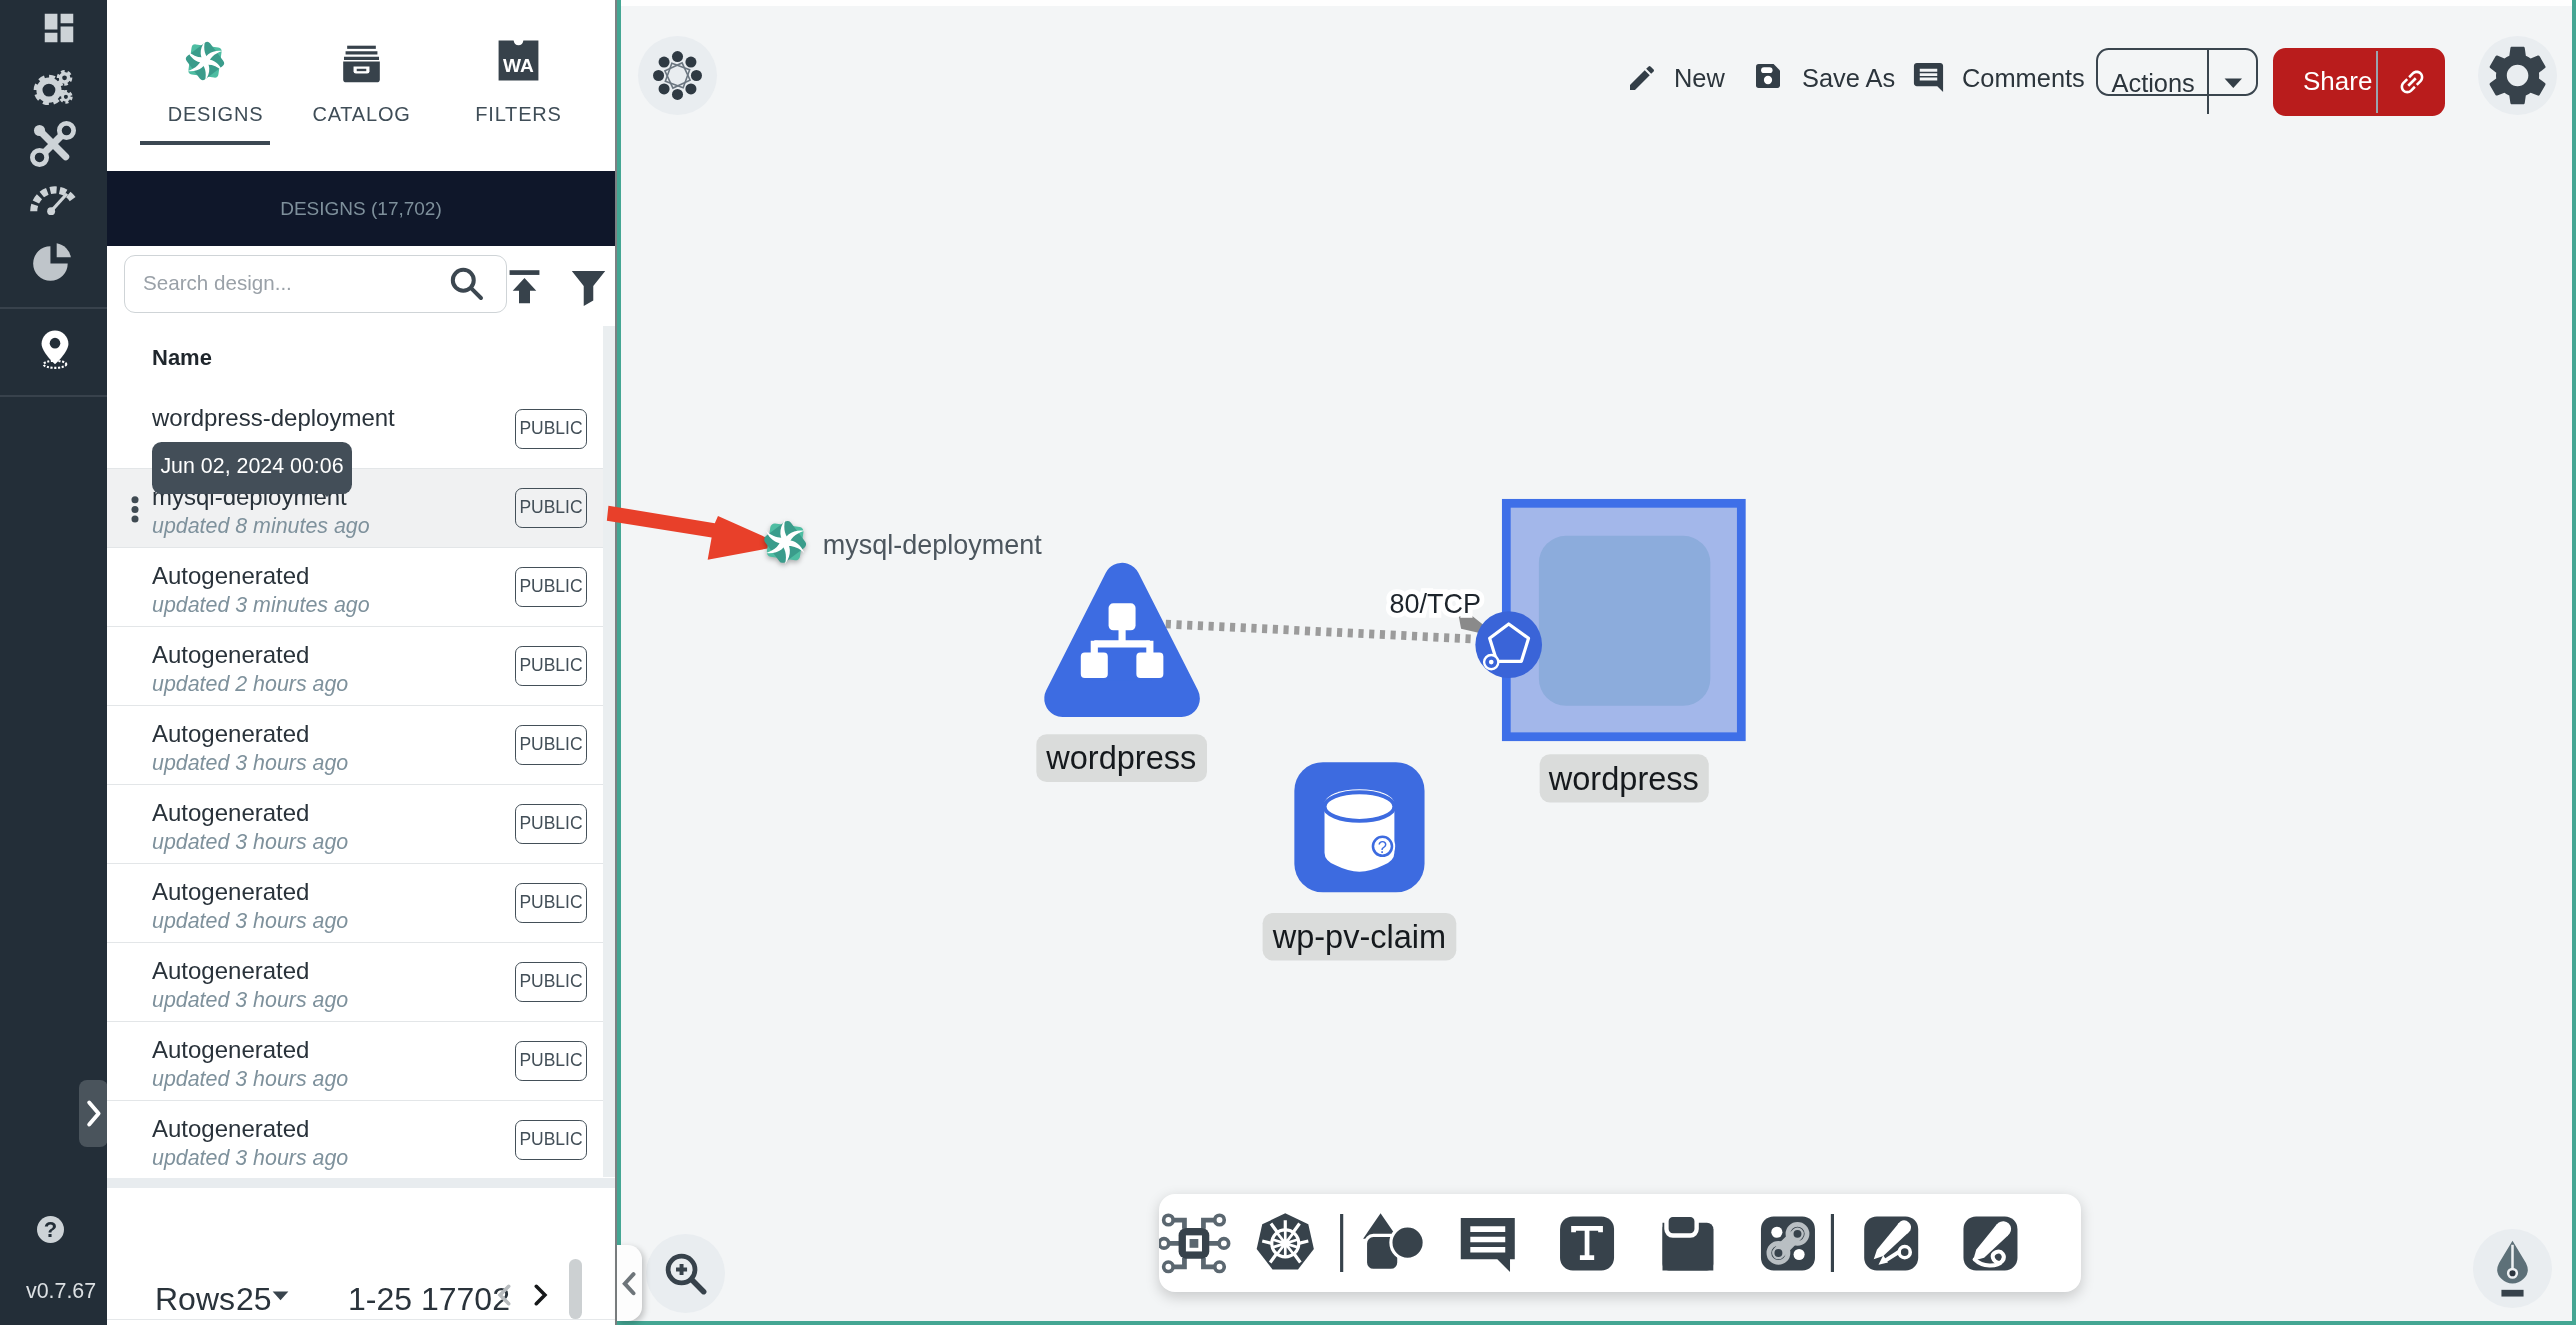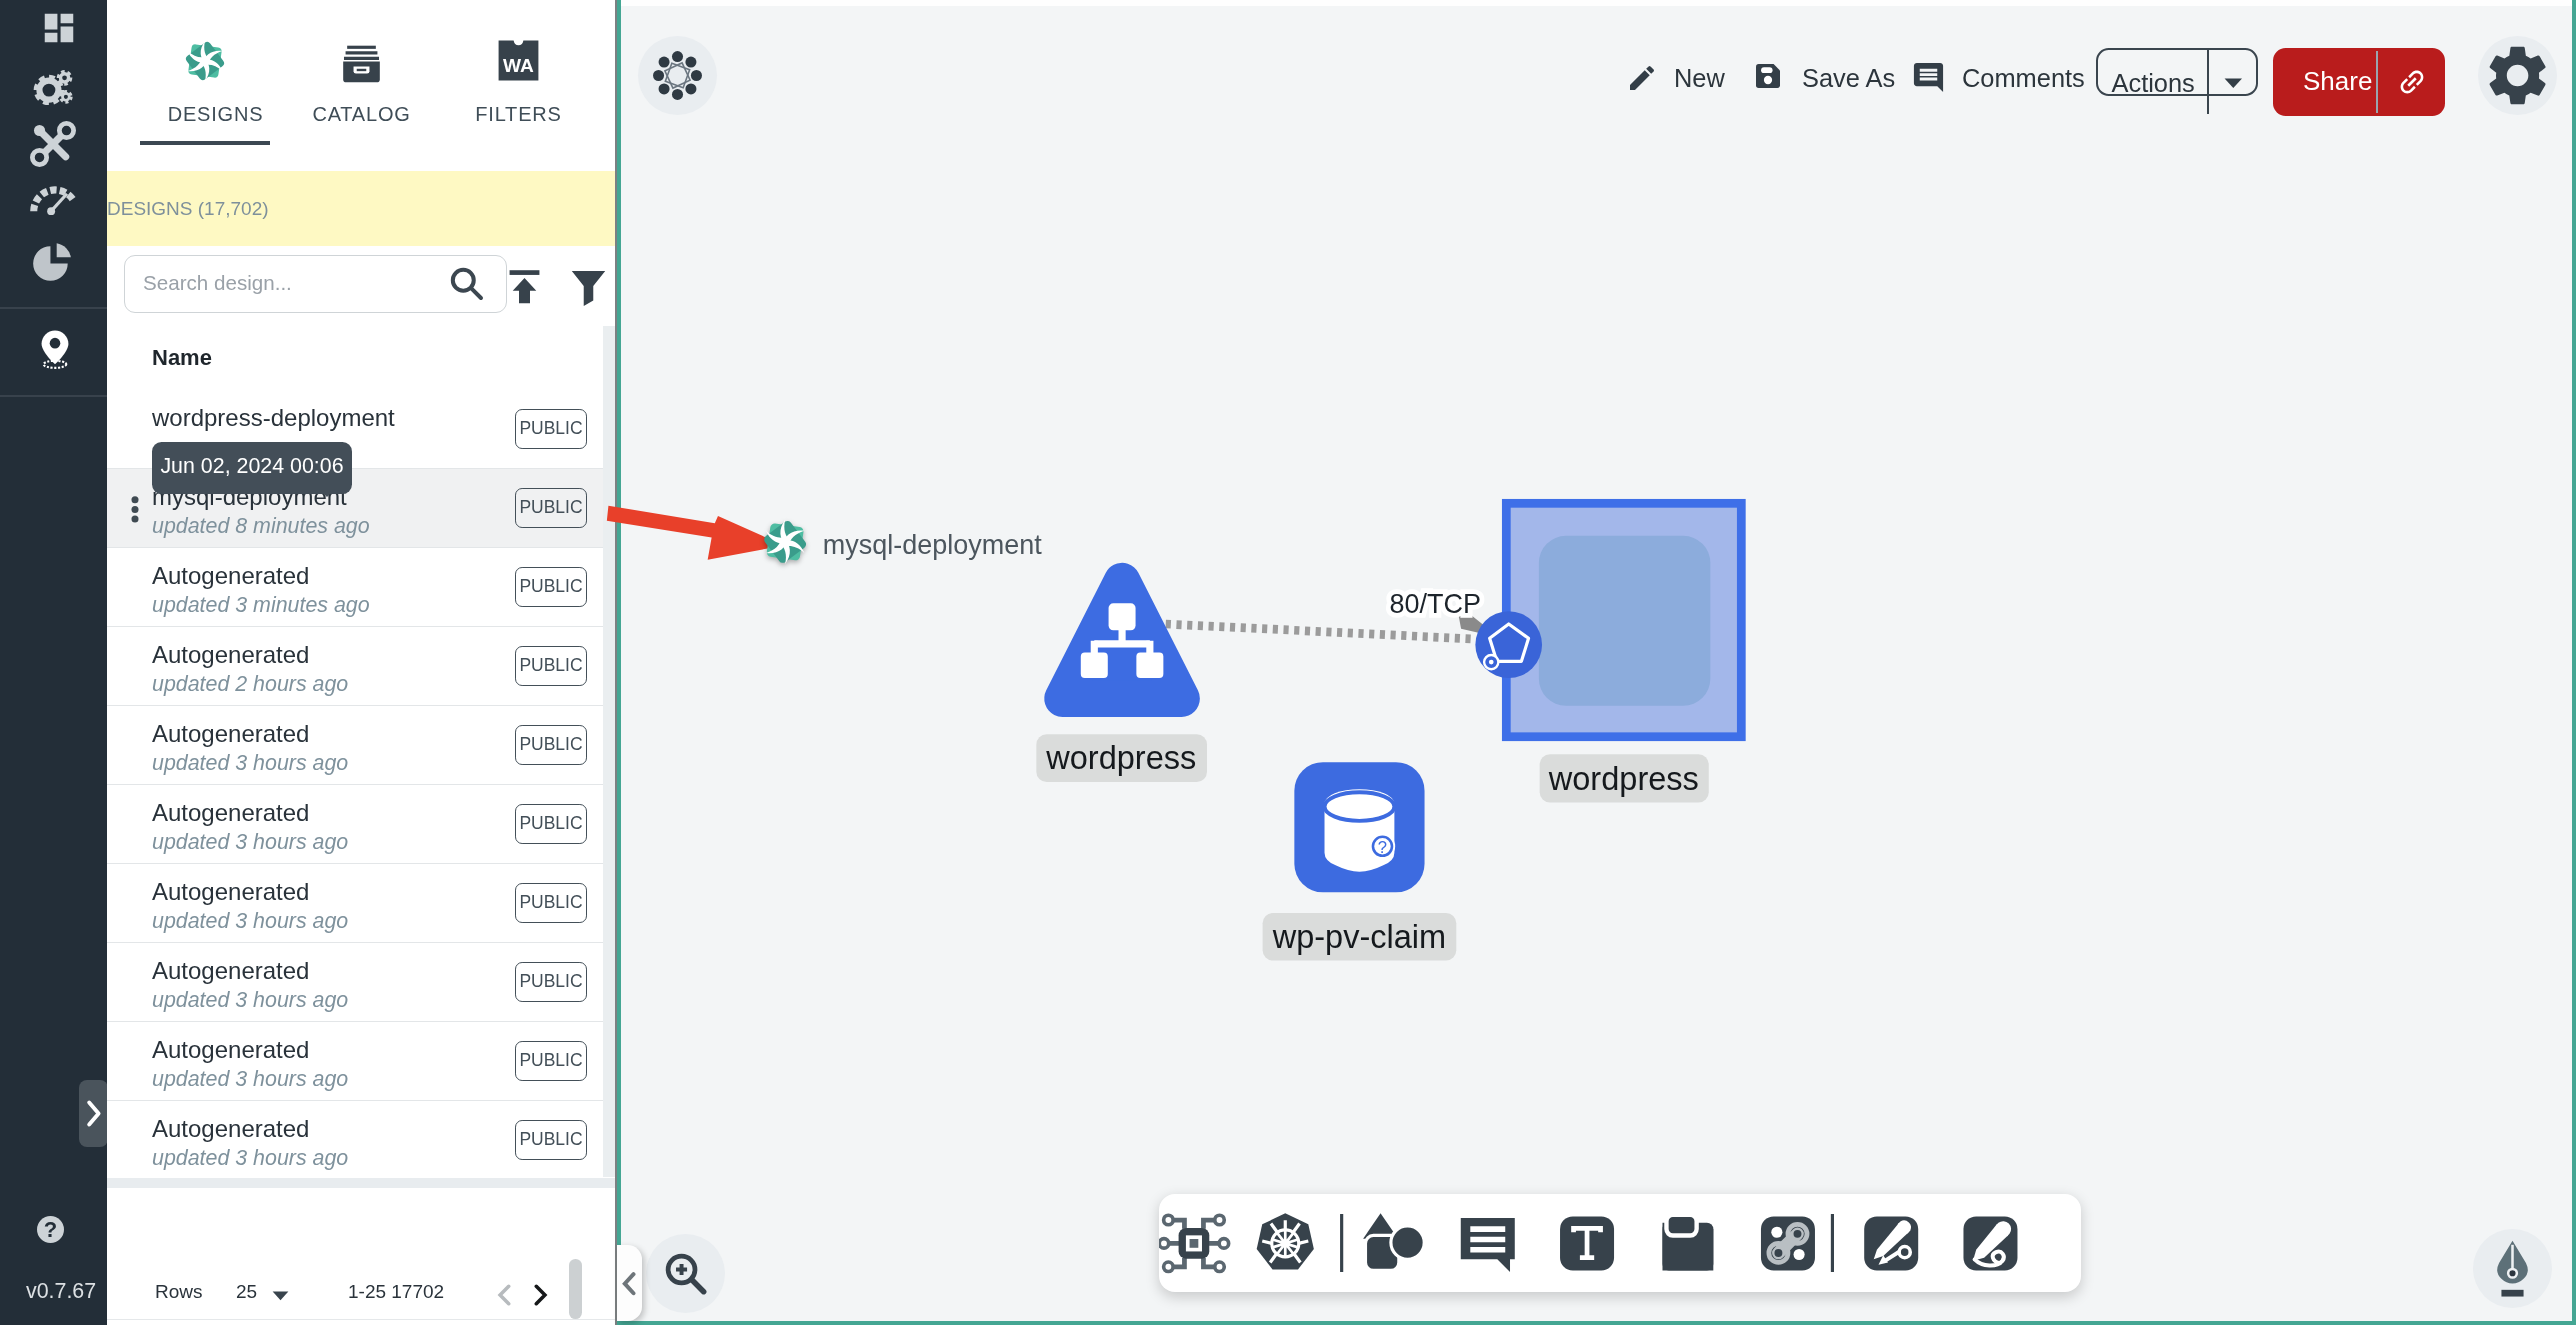--- a/index.html
+++ b/index.html
@@ -8,42 +8,42 @@
 .abs { position:absolute; }
 #page { position:relative; width:2576px; height:1325px; }
 
 
 #sidebar { position:absolute; left:0; top:0; width:107px; height:1325px; background:#232e38; }
 .sbdiv { position:absolute; left:0; width:107px; height:1.6px; background:#4a545d; opacity:.55; }
 
 
 #panel { position:absolute; left:107px; top:0; width:508px; height:1325px; background:#fff; }
 .tablabel { position:absolute; font-size:20px; letter-spacing:0.8px; color:#3f4d57; width:175px; text-align:center; }
-#grayband { position:absolute; left:0; top:171px; width:508px; height:75px; background:#fef9c3;
-  color:#7e909b; font-size:19px; line-height:75px; letter-spacing:0px; }
+#grayband { position:absolute; left:0; top:171px; width:508px; height:75px; background:#0f172a;
+  color:#7e909b; font-size:19px; text-align:center; line-height:75px; letter-spacing:0px; }
 #searchbox { position:absolute; left:16.7px; top:255px; width:383px; height:58px; border:1.6px solid #cfd4d7;
   border-radius:11px; background:#fff; }
 #searchph { position:absolute; left:36px; top:271px; font-size:20.6px; color:#9aa1a8; }
 #namehdr { position:absolute; left:45px; top:345px; font-size:22px; font-weight:bold; color:#1f262c; }
 #rows { position:absolute; left:0px; top:390px; width:460px; }
 .row { position:relative; width:496px; height:79px; border-bottom:1.6px solid #e3e6e8; }
 .row .nm { position:absolute; left:45px; top:14.3px; font-size:24px; color:#29323a; }
 .row .up { position:absolute; left:45px; top:45px; font-size:21.4px; font-style:italic; color:#7e919c; }
 .chip { position:absolute; right:16px; top:50%; margin-top:-20px; width:72px; height:40px;
   border:1.6px solid #434f58; border-radius:7.1px; color:#434f58; font-size:17.5px; letter-spacing:0px;
   text-align:center; line-height:37px;margin-left:29px; }
 .hl { background:#f0f1f2; }
 #vtrack { position:absolute; left:496px; top:326px; width:12px; height:851px; background:#eaeef0; }
 #hband { position:absolute; left:0; top:1178px; width:508px; height:9.5px; background:#e8ecef; }
 #tooltip { position:absolute; left:45px; top:442px; width:200px; height:52px; background:#434e58;
   border-radius:9.5px; color:#fff; font-size:21.4px; text-align:center; line-height:48px; z-index:30; }
 #tooltip:after { content:""; position:absolute; left:167px; top:47px; border:8.7px solid transparent;
   border-top-color:#434e58; }
 #pgbar { position:absolute; left:0; top:1230px; width:508px; height:90px; border-bottom:1.6px solid #e5e8ea;
-  background:#fff; font-size:19px; color:#2a333b; }
+  background:#fff; font-size:32px; color:#2a333b; }
 #pthumb { position:absolute; left:462px; top:1259px; width:12.7px; height:60px; background:#ccd0d2; border-radius:6.4px; }
 
 
 #canvas { position:absolute; left:617px; top:0px; width:1959px; height:1325px;
   background:#f3f5f6; border-left:4px solid #44a693; border-right:4px solid #44a693;
   border-bottom:4px solid #44a693; }
 #paneledge { position:absolute; left:615px; top:0; width:1.6px; height:1325px; background:#7c8082; }
 #topfade { position:absolute; left:621px; top:0; width:1951px; height:5.6px; background:#fefefe; }
 .circbtn { position:absolute; border-radius:50%; background:#e9edf0; }
 

